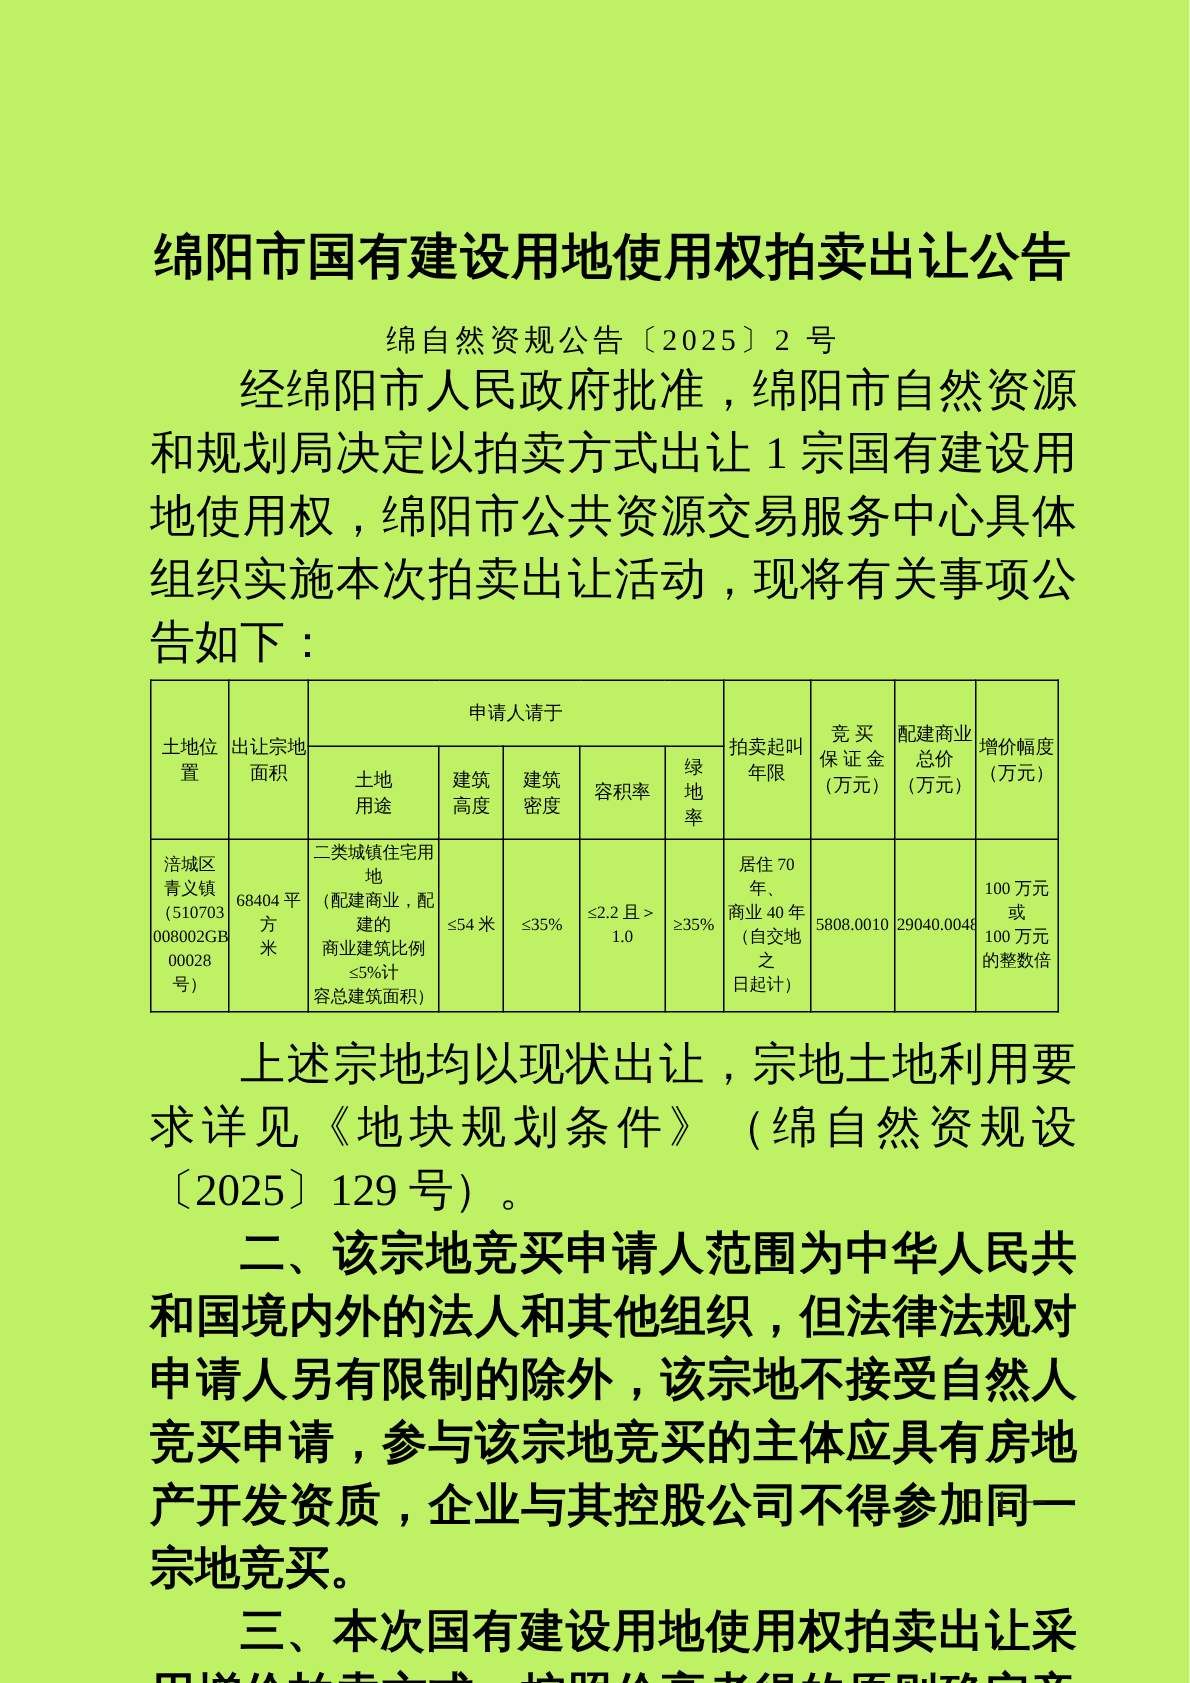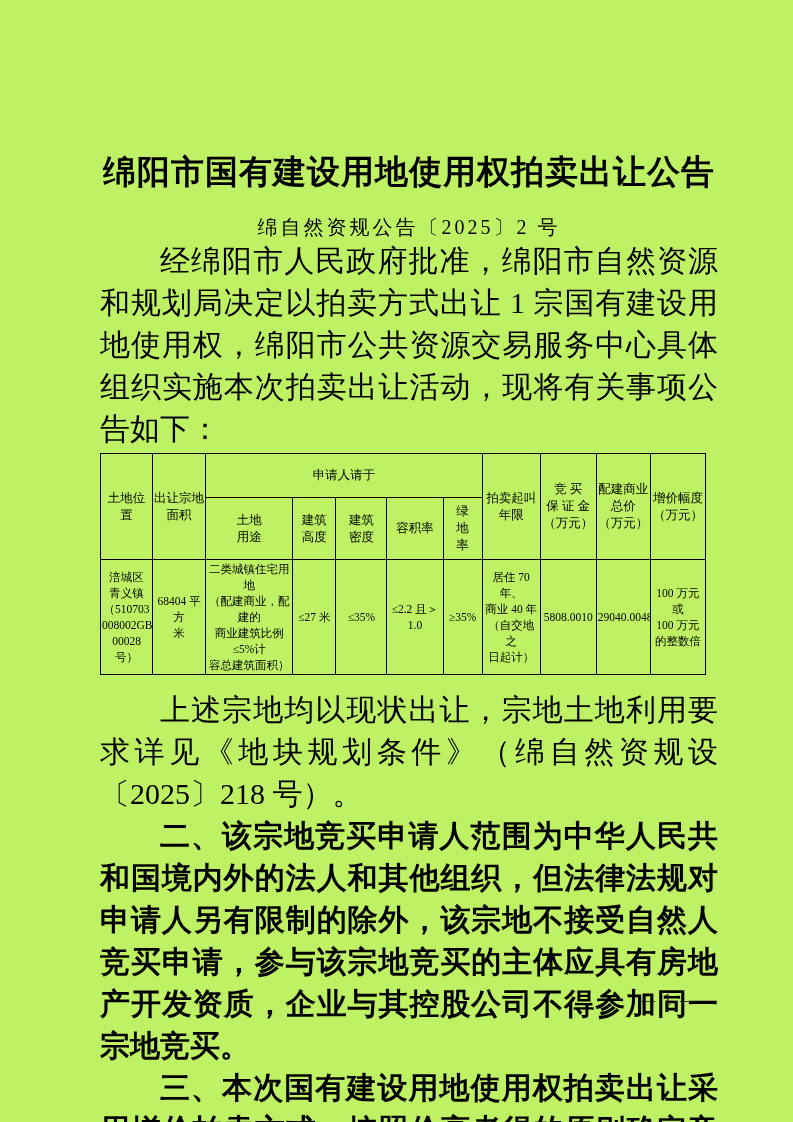--- a/index.html
+++ b/index.html
@@ -132,39 +132,39 @@
 青义镇
 （510703
 008002GB
 00028 号）</td>
         <td>68404 平方
 米</td>
         <td class="cell-small">二类城镇住宅用地
 （配建商业，配建的
 商业建筑比例≤5%计
 容总建筑面积）</td>
-        <td>≤27 米</td>
+        <td>≤54 米</td>
         <td>≤35%</td>
         <td>≤2.2 且＞
 1.0</td>
         <td>≥35%</td>
         <td>居住 70 年、
 商业 40 年
 （自交地之
 日起计）</td>
         <td>5808.0010</td>
         <td>29040.0048</td>
         <td>100 万元或
 100 万元
 的整数倍</td>
       </tr>
     </tbody>
       </table>
 
-    <p class="para para-serif after-table">上述宗地均以现状出让，宗地土地利用要求详见《地块规划条件》（绵自然资规设〔2025〕218 号）。</p>
+    <p class="para para-serif after-table">上述宗地均以现状出让，宗地土地利用要求详见《地块规划条件》（绵自然资规设〔2025〕129 号）。</p>
 
     <p class="para para-sans-bold">二、该宗地竞买申请人范围为中华人民共和国境内外的法人和其他组织，但法律法规对申请人另有限制的除外，该宗地不接受自然人竞买申请，参与该宗地竞买的主体应具有房地产开发资质，企业与其控股公司不得参加同一宗地竞买。</p>
 
     <p class="para para-sans-bold">三、本次国有建设用地使用权拍卖出让采用增价拍卖方式，按照价高者得的原则确定竞得人。</p>
 
     <p class="para para-sans">四、申请人请于 2025 年 10 月 28 日至 2025 年 11 月 17 日，</p>
 
   </div>
 
   <div class="page-number">— 1 —</div>

